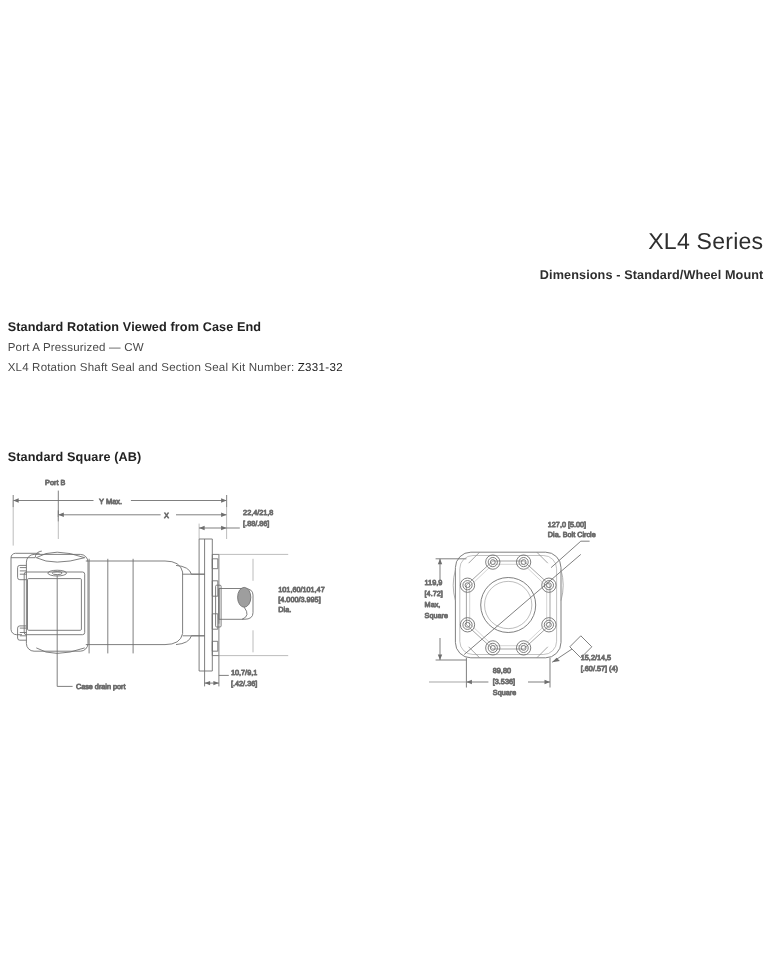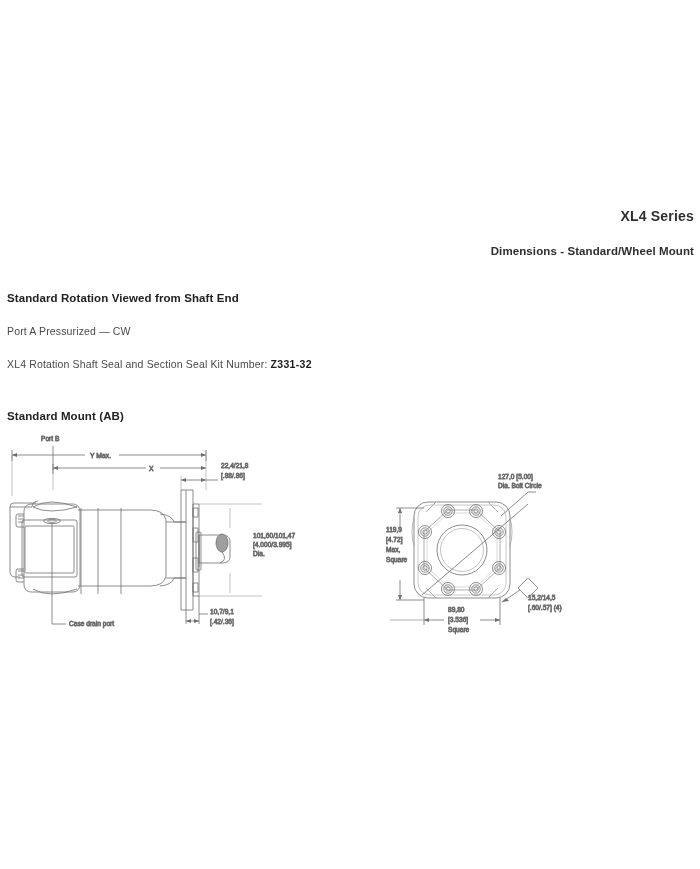--- a/index.html
+++ b/index.html
@@ -6,34 +6,34 @@
   body{
     width:700px;height:869px;background:#ffffff;
     font-family:"Liberation Sans","DejaVu Sans",sans-serif;
     color:#3f3f3f;overflow:hidden;position:relative;
   }
   .page{position:absolute;inset:0;}
 
   
   .hdr-title{
     position:absolute;right:6px;top:208px;
-    font-size:14px;font-weight:700;color:#2e2e2e;
+    font-size:21px;font-weight:400;color:#2e2e2e;
     letter-spacing:.2px;white-space:nowrap;text-align:center;
   }
   .hdr-sub{
     position:absolute;right:6px;top:245px;
     font-size:11.5px;font-weight:600;color:#2e2e2e;
     letter-spacing:.1px;white-space:nowrap;text-align:right;
   }
 
   
   .rot{position:absolute;left:7px;top:292px;}
   .rot-h{font-size:11.5px;font-weight:700;color:#222;letter-spacing:.1px;}
-  .rot-l{font-size:10.5px;color:#4a4a4a;margin-top:21px;letter-spacing:.15px;}
-  .rot-l b{font-weight:700;color:#1c1c1c;letter-spacing:.3px;}
+  .rot-l{font-size:10.5px;color:#4a4a4a;margin-top:6px;letter-spacing:.15px;}
+  .rot-l b{font-weight:400;color:#1c1c1c;letter-spacing:.3px;}
 
   
   .mnt-h{
     position:absolute;left:7px;top:410px;
     font-size:11.5px;font-weight:700;color:#222;letter-spacing:.1px;
   }
 
   
   .dwg{position:absolute;}
   .dwg svg{display:block;}
@@ -41,26 +41,26 @@
 </style>
 </head>
 <body>
 
 <div class="page">
 
   <div class="hdr-title">XL4 Series</div>
   <div class="hdr-sub">Dimensions - Standard/Wheel Mount</div>
 
   <div class="rot">
-    <div class="rot-h">Standard Rotation Viewed from Shaft End</div>
+    <div class="rot-h">Standard Rotation Viewed from Case End</div>
     <div class="rot-l">Port A Pressurized — CW</div>
     <div class="rot-l"><span>XL4 Rotation Shaft Seal and Section Seal Kit Number: </span><b>Z331-32</b></div>
   </div>
 
-  <div class="mnt-h">Standard Mount (AB)</div>
+  <div class="mnt-h">Standard Square (AB)</div>
 
   <div class="dwg" style="left:0px;top:428px;">
   <svg width="330" height="225" viewBox="0 0 330 225" xmlns="http://www.w3.org/2000/svg" stroke="#6e6e6e" fill="none" stroke-width="0.8" stroke-linejoin="round">
 
     <g stroke="#6e6e6e">
       <line x1="53" y1="18" x2="53" y2="42"></line>
     </g>
     <text class="t" x="41" y="13" font-size="6.6">Port B</text>
 
     <g>

